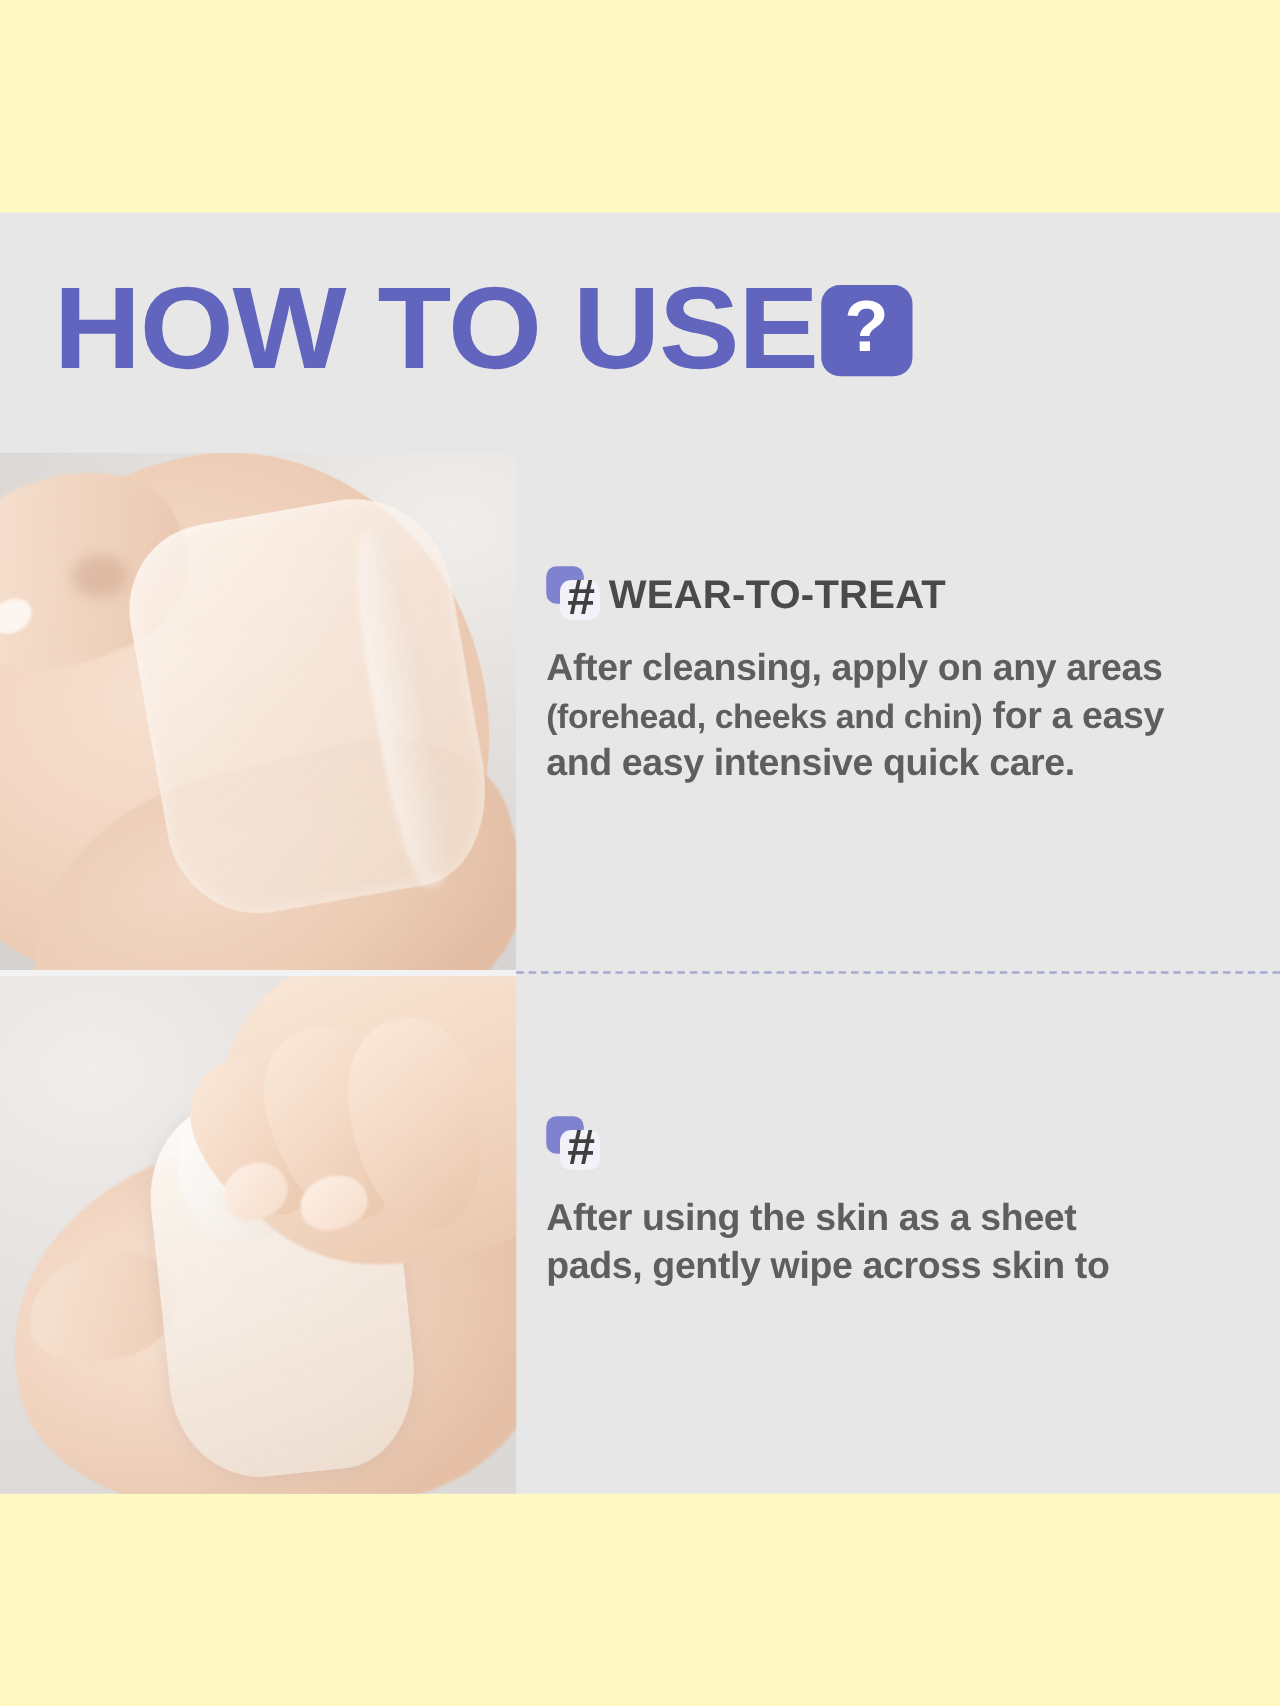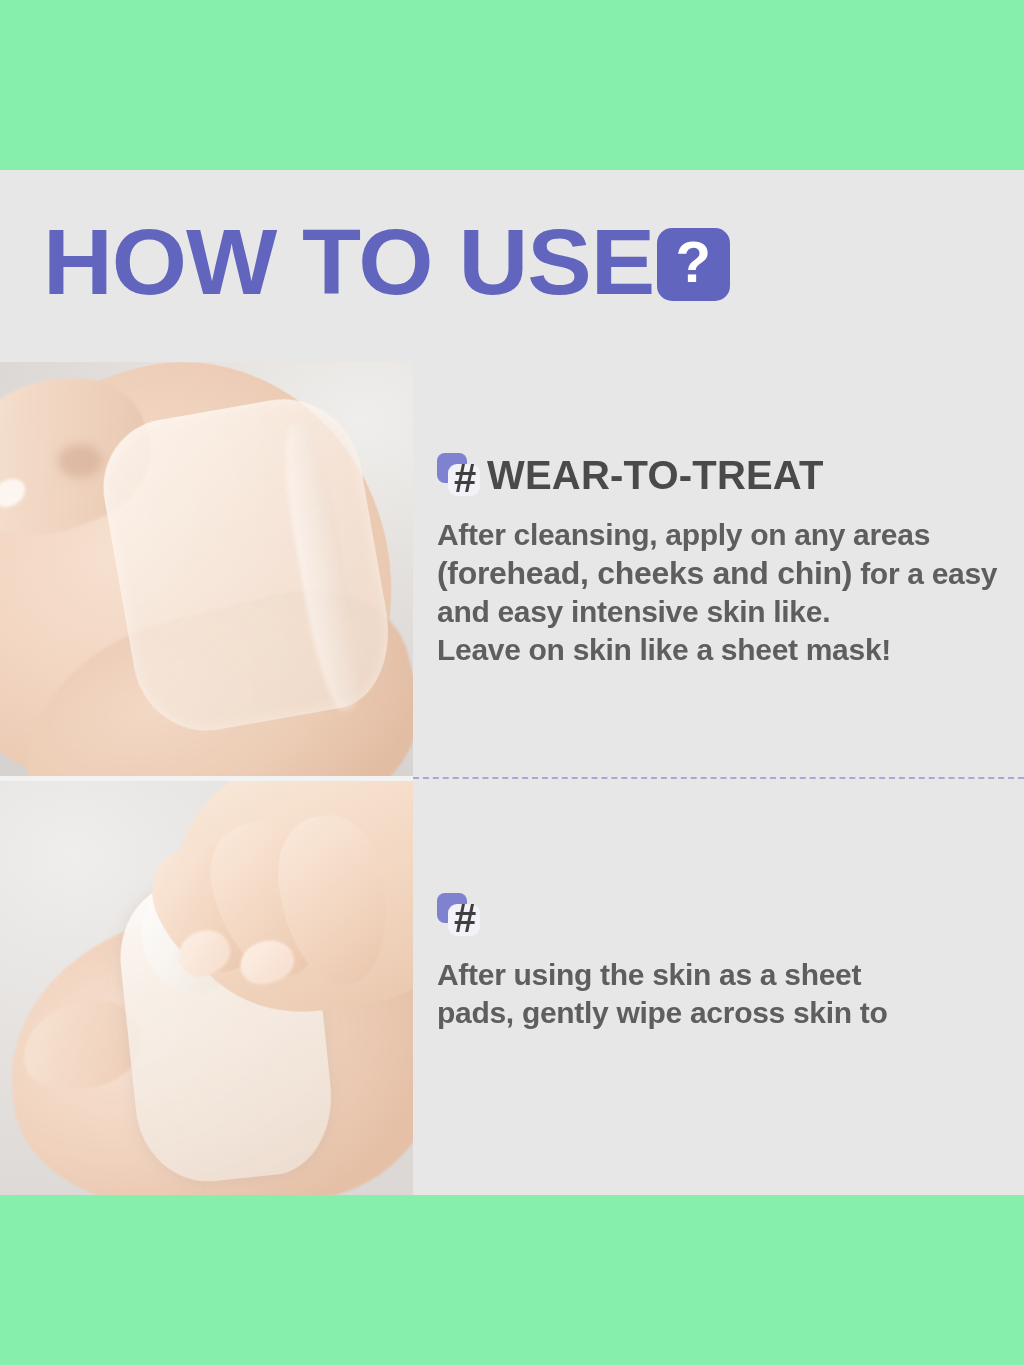--- a/index.html
+++ b/index.html
@@ -11,21 +11,21 @@
     width: 1024px;
     height: 1365px;
     font-family: "Liberation Sans", sans-serif;
     overflow: hidden;
   }
 
   .page {
     position: relative;
     width: 1024px;
     height: 1365px;
-    background: #86efac;
+    background: #fef9c3;
   }
 
   
   .panel {
     position: absolute;
     left: 0;
     top: 170px;
     width: 1024px;
     height: 1025px;
     background: #e7e7e7;
@@ -293,38 +293,38 @@
     font-family: "Liberation Sans", sans-serif;
     font-weight: 700;
     font-size: 40px;
     line-height: 44px;
     color: #3f3f3f;
     text-align: center;
   }
   .heading-text {
     font-family: "Liberation Sans", sans-serif;
     font-weight: 700;
-    font-size: 40px;
+    font-size: 32px;
     line-height: 44px;
     letter-spacing: 0.2px;
     color: #4a4a4a;
     white-space: nowrap;
   }
 
   .body-text {
     margin-top: 10px;
     font-family: "Liberation Sans", sans-serif;
     font-weight: 700;
     font-size: 30px;
     line-height: 38px;
     color: #5e5e5e;
     letter-spacing: -0.3px;
   }
   .body-text .small {
-    font-size: 32px;
+    font-size: 27px;
   }
   .body-line { display: block; white-space: nowrap; }
 </style>
 </head>
 <body>
 
 <div class="page">
 
   <div class="panel"></div>
 
@@ -372,22 +372,21 @@
       <div class="deco">
         <div class="deco-sq-back"></div>
         <div class="deco-sq-front"></div>
         <div class="deco-hash">#</div>
       </div>
       <div class="heading-text">WEAR-TO-TREAT</div>
     </div>
     <div class="body-text">
       <span class="body-line">After cleansing, apply on any areas</span>
       <span class="body-line"><span class="small">(forehead, cheeks and chin)</span><span> for a easy</span></span>
-      <span class="body-line">and easy intensive skin like.</span>
-      <span class="body-line">Leave on skin like a sheet mask!</span>
+      <span class="body-line">and easy intensive quick care.</span>
     </div>
   </div>
 
   <div class="block block-2">
     <div class="heading">
       <div class="deco">
         <div class="deco-sq-back"></div>
         <div class="deco-sq-front"></div>
         <div class="deco-hash">#</div>
       </div>

